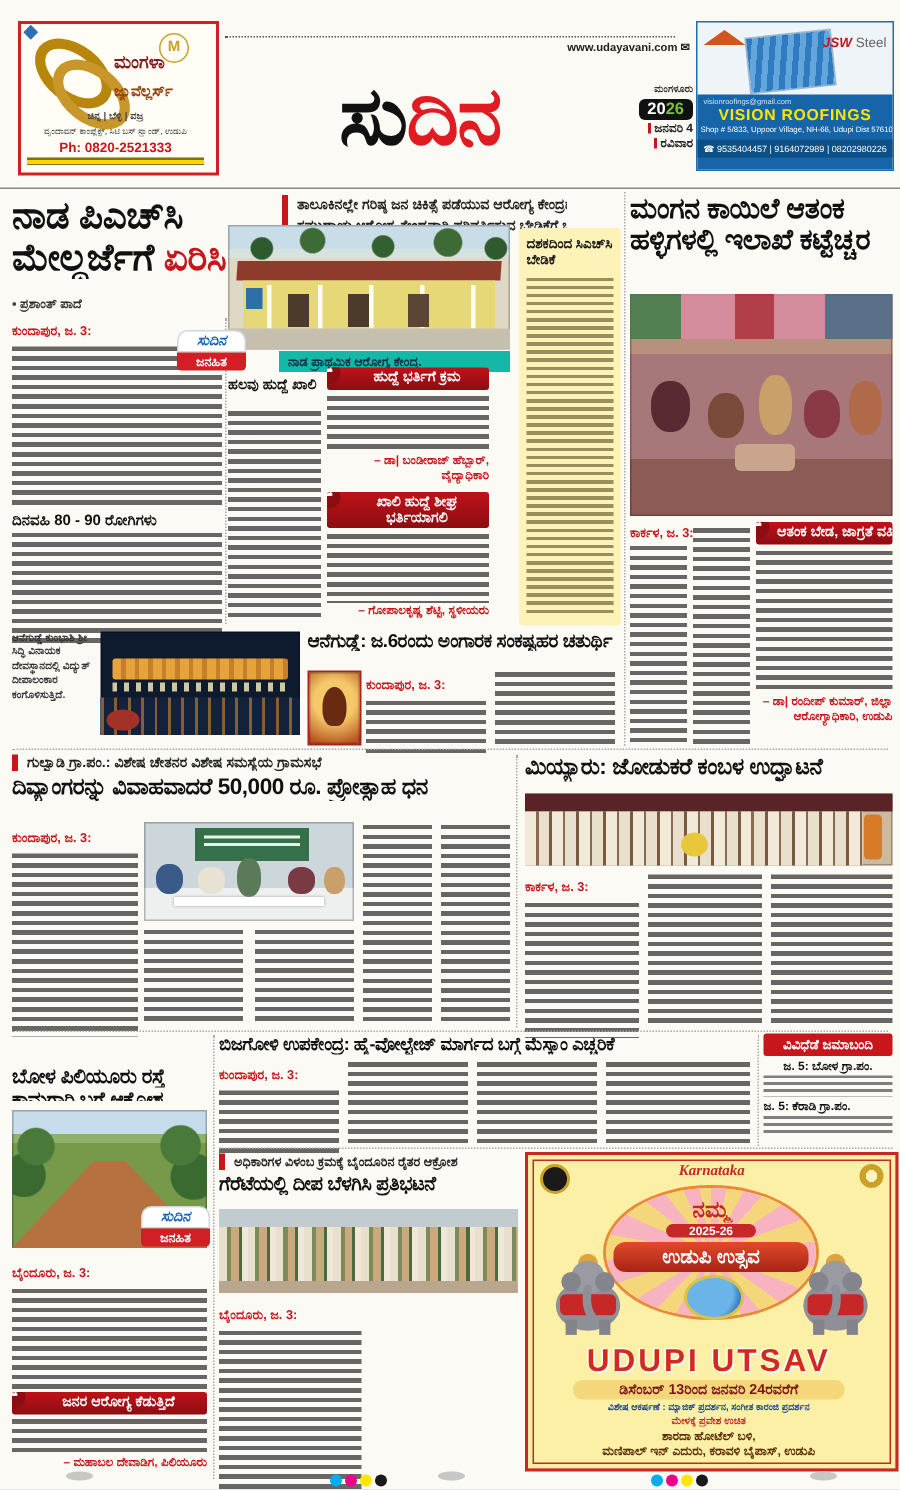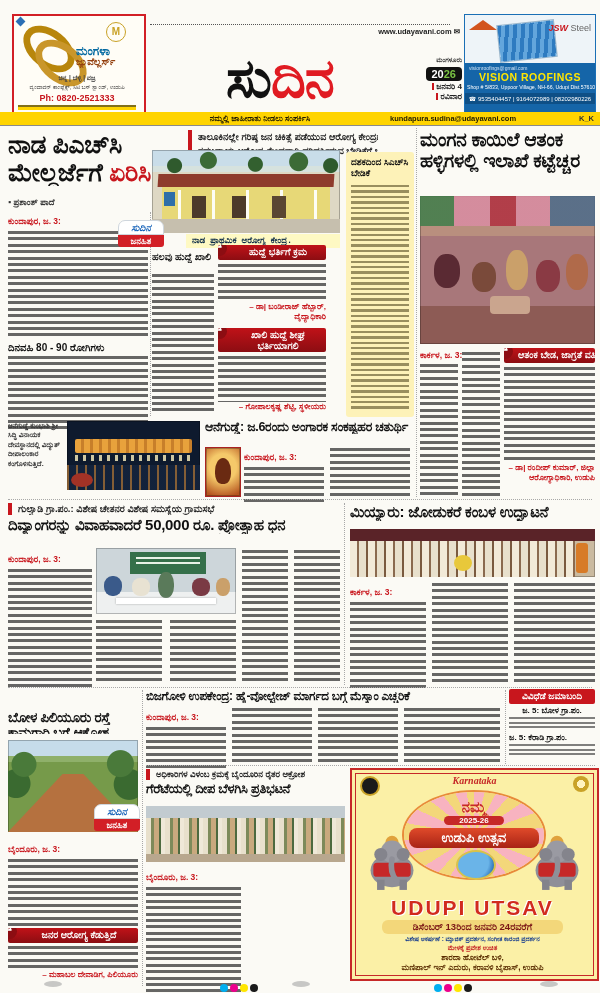--- a/index.html
+++ b/index.html
@@ -15,41 +15,41 @@
   .hl{font-weight:bold;color:#111;letter-spacing:-.3px;line-height:1.12;}
   .red{color:#c8161d;}
   .kicker{border-left:4px solid #c8161d;padding-left:6px;font-weight:bold;color:#222;}
   .dl{color:#c8161d;font-weight:bold;font-size:8.5px;}
   .sh{font-weight:bold;color:#111;}
   .attrib{color:#c8161d;font-weight:bold;font-size:8px;text-align:right;line-height:1.25;}
   .qhead{position:relative;background:linear-gradient(#c01218,#8c0d12);color:#fff;font-weight:bold;font-size:9.5px;text-align:center;border-radius:2px;padding:2px 2px 2px 14px;line-height:1.15;}
   .qico{position:absolute;left:-6px;top:-4px;width:15px;height:15px;background:#8c0d12;border-radius:50%;color:#fff;font-size:9px;line-height:15px;text-align:center;}
   .vdot{border-left:1px dotted #a8a8a8;width:0;}
   .hdot{border-top:1px dotted #a8a8a8;height:0;}
-  .capbar{background:#fef9c3;color:#0c2b47;font-weight:bold;font-size:8.5px;padding:2px 6px;line-height:1.2;font-family:Liberation Mono, monospace;}
+  .capbar{background:#14b8a6;color:#0c2b47;font-weight:bold;font-size:8.5px;padding:2px 6px;line-height:1.2;}
   .badge{text-align:center;}
   .badge .b1{background:#fff;border:1px solid #cfd6dd;border-radius:7px 7px 0 0;color:#1461b8;font-style:italic;font-weight:bold;font-size:9.5px;line-height:13px;}
   .badge .b2{background:#d21f26;border-radius:0 0 3px 3px;color:#fff;font-weight:bold;font-size:8.5px;line-height:12px;}
   .ybox{background:#fdf2b8;border-radius:3px;padding:5px 5px;}
   .photo{box-shadow:0 0 0 1px rgba(0,0,0,.25) inset;}
   .tick{display:inline-block;width:2px;height:7px;background:#c8161d;margin-right:2px;vertical-align:middle;}
   .cmyk{width:8px;height:8px;border-radius:50%;display:inline-block;margin-right:2px;}
   .oval{width:18px;height:6px;border-radius:50%;background:#c7c7c5;}
 </style>
 </head>
 <body>
 
 <div class="page">
 
   <div class="abs" style="left:12px;top:14px;width:130px;height:99px;border:2px solid #d21f26;background:#fffdf6;">
     <div class="abs" style="left:3px;top:2px;width:7px;height:7px;background:#2c6fb5;transform:rotate(45deg);"></div>
     <div class="abs" style="left:6px;top:14px;width:44px;height:24px;border:7px solid #b8860b;border-radius:50%;transform:rotate(38deg);"></div>
     <div class="abs" style="left:18px;top:28px;width:44px;height:24px;border:7px solid #c9962a;border-radius:50%;transform:rotate(38deg);"></div>
     <div class="abs" style="left:92px;top:6px;width:18px;height:18px;border:1.5px solid #c9a227;border-radius:50%;color:#c9a227;font-size:10px;font-weight:bold;text-align:center;line-height:18px;">M</div>
-    <div class="abs nw" style="left:62px;top:28px;width:66px;font-size:12px;font-weight:800;color:#0369a1;">ಮಂಗಳಾ</div>
+    <div class="abs nw" style="left:62px;top:18px;width:66px;font-size:12px;font-weight:800;color:#7f1d1d;">ಮಂಗಳಾ</div>
     <div class="abs nw" style="left:62px;top:40px;width:66px;font-size:10px;font-weight:800;color:#93400f;">ಜ್ಯುವೆಲ್ಲರ್ಸ್</div>
     <div class="abs nw" style="left:0;top:58px;width:126px;text-align:center;font-size:6.5px;font-weight:bold;color:#444;">ಚಿನ್ನ | ಬೆಳ್ಳಿ | ವಜ್ರ</div>
     <div class="abs nw" style="left:1px;top:68px;width:124px;text-align:center;font-size:5.8px;color:#222;">ವೃಂದಾವನ್ ಕಾಂಪ್ಲೆಕ್ಸ್, ಸಿಟಿ ಬಸ್ ಸ್ಟ್ಯಾಂಡ್, ಉಡುಪಿ</div>
     <div class="abs nw" style="left:0;top:77px;width:126px;text-align:center;font-size:9px;font-weight:800;color:#c8161d;">Ph: 0820-2521333</div>
     <div class="abs sim tiny" style="left:4px;top:89px;width:118px;height:5px;background-color:#ffd400;"></div>
   </div>
 
   <div class="abs hdot" style="left:150px;top:24px;width:300px;border-top:1px dotted #555;"></div>
   <div class="abs nw" style="left:330px;top:27px;width:130px;text-align:right;font-size:7.5px;font-weight:bold;color:#222;"><span>www.udayavani.com</span> ✉</div>
   <div class="abs nw" style="left:140px;top:48px;width:280px;text-align:center;font-size:54px;font-weight:900;letter-spacing:-1px;line-height:60px;">
@@ -70,25 +70,20 @@
     <div class="abs" style="left:34px;top:8px;width:56px;height:36px;background:repeating-linear-gradient(100deg,#2e7bc0 0 4px,#63a6dc 4px 8px);transform:rotate(-6deg);box-shadow:0 0 0 1px #9db8cc;"></div>
     <div class="abs nw" style="right:4px;top:8px;font-size:9px;"><b style="color:#c8161d;font-style:italic;">JSW</b> <span style="color:#666;">Steel</span></div>
     <div class="abs" style="left:0;top:48px;width:130px;height:50px;background:#1565a8;">
       <div class="nw" style="font-size:5px;color:#cfe3f5;padding:2px 4px 0;">visionroofings@gmail.com</div>
       <div class="nw" style="text-align:center;font-size:10.5px;font-weight:800;color:#ffe600;letter-spacing:.5px;">VISION ROOFINGS</div>
       <div class="nw" style="text-align:center;font-size:5.2px;color:#fff;padding:1px 2px;">Shop # 5/833, Uppoor Village, NH-66, Udupi Dist 576105</div>
       <div class="nw" style="text-align:center;font-size:6px;color:#fff;background:#0e4f86;margin-top:2px;padding:2px 0;">☎ <span>9535404457 | 9164072989 | 08202980226</span></div>
     </div>
   </div>
 
-  <div class="abs" style="left:0;top:112px;width:600px;height:13px;background:#ffd400;">
-    <div class="abs nw" style="left:150px;top:2px;width:220px;text-align:center;font-size:8px;font-weight:bold;color:#201a00;">ನಮ್ಮಲ್ಲಿ ಜಾಹೀರಾತು ನೀಡಲು ಸಂಪರ್ಕಿಸಿ</div>
-    <div class="abs nw" style="left:390px;top:2px;width:170px;font-size:7.5px;font-weight:bold;color:#201a00;">kundapura.sudina@udayavani.com</div>
-    <div class="abs nw" style="right:6px;top:2px;font-size:7.5px;font-weight:bold;color:#333;">K_K</div>
-  </div>
   <div class="abs" style="left:0;top:125px;width:600px;height:1px;background:#8a8a8a;"></div>
 
   <div class="abs clip" style="left:8px;top:130px;width:178px;height:64px;">
     <div class="hl nw" style="font-size:25px;">ನಾಡ ಪಿಎಚ್‌ಸಿ</div>
     <div class="hl nw" style="font-size:25px;"><span>ಮೇಲ್ದರ್ಜೆಗೆ</span> <span class="red">ಏರಿಸಿ</span></div>
   </div>
   <div class="abs kicker clip" style="left:188px;top:130px;width:180px;height:34px;font-size:9.5px;line-height:1.5;">
     <div class="nw">ತಾಲೂಕಿನಲ್ಲೇ ಗರಿಷ್ಠ ಜನ ಚಿಕಿತ್ಸೆ ಪಡೆಯುವ ಆರೋಗ್ಯ ಕೇಂದ್ರದಲ್ಲಿ ಸಿಬಂದಿ ಕೊರತೆ</div>
     <div class="nw">ಸಮುದಾಯ ಆರೋಗ್ಯ ಕೇಂದ್ರವಾಗಿ ಪರಿವರ್ತಿಸುವ ಬೇಡಿಕೆಗೆ ಬೇಕಿದೆ ಜನಬಲ</div>
   </div>

